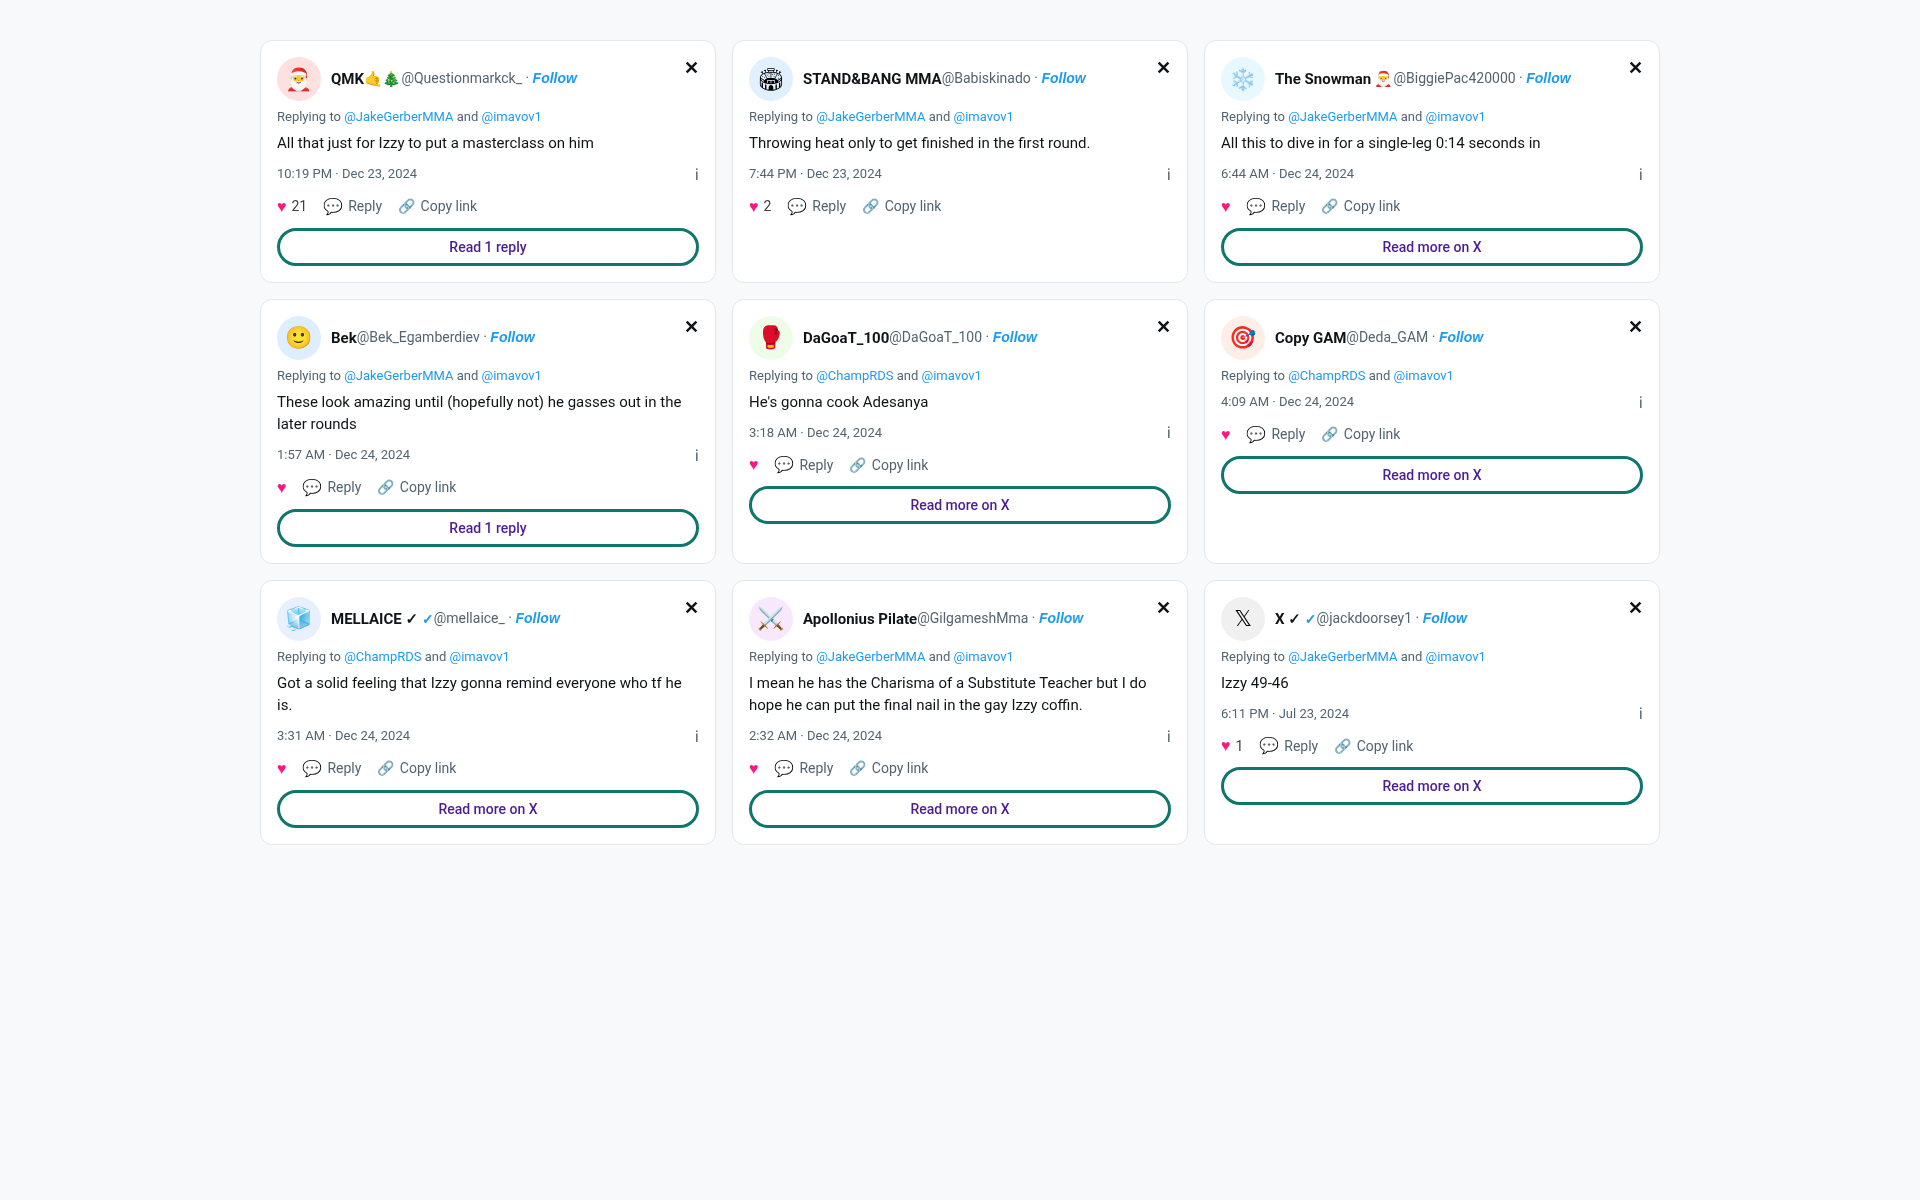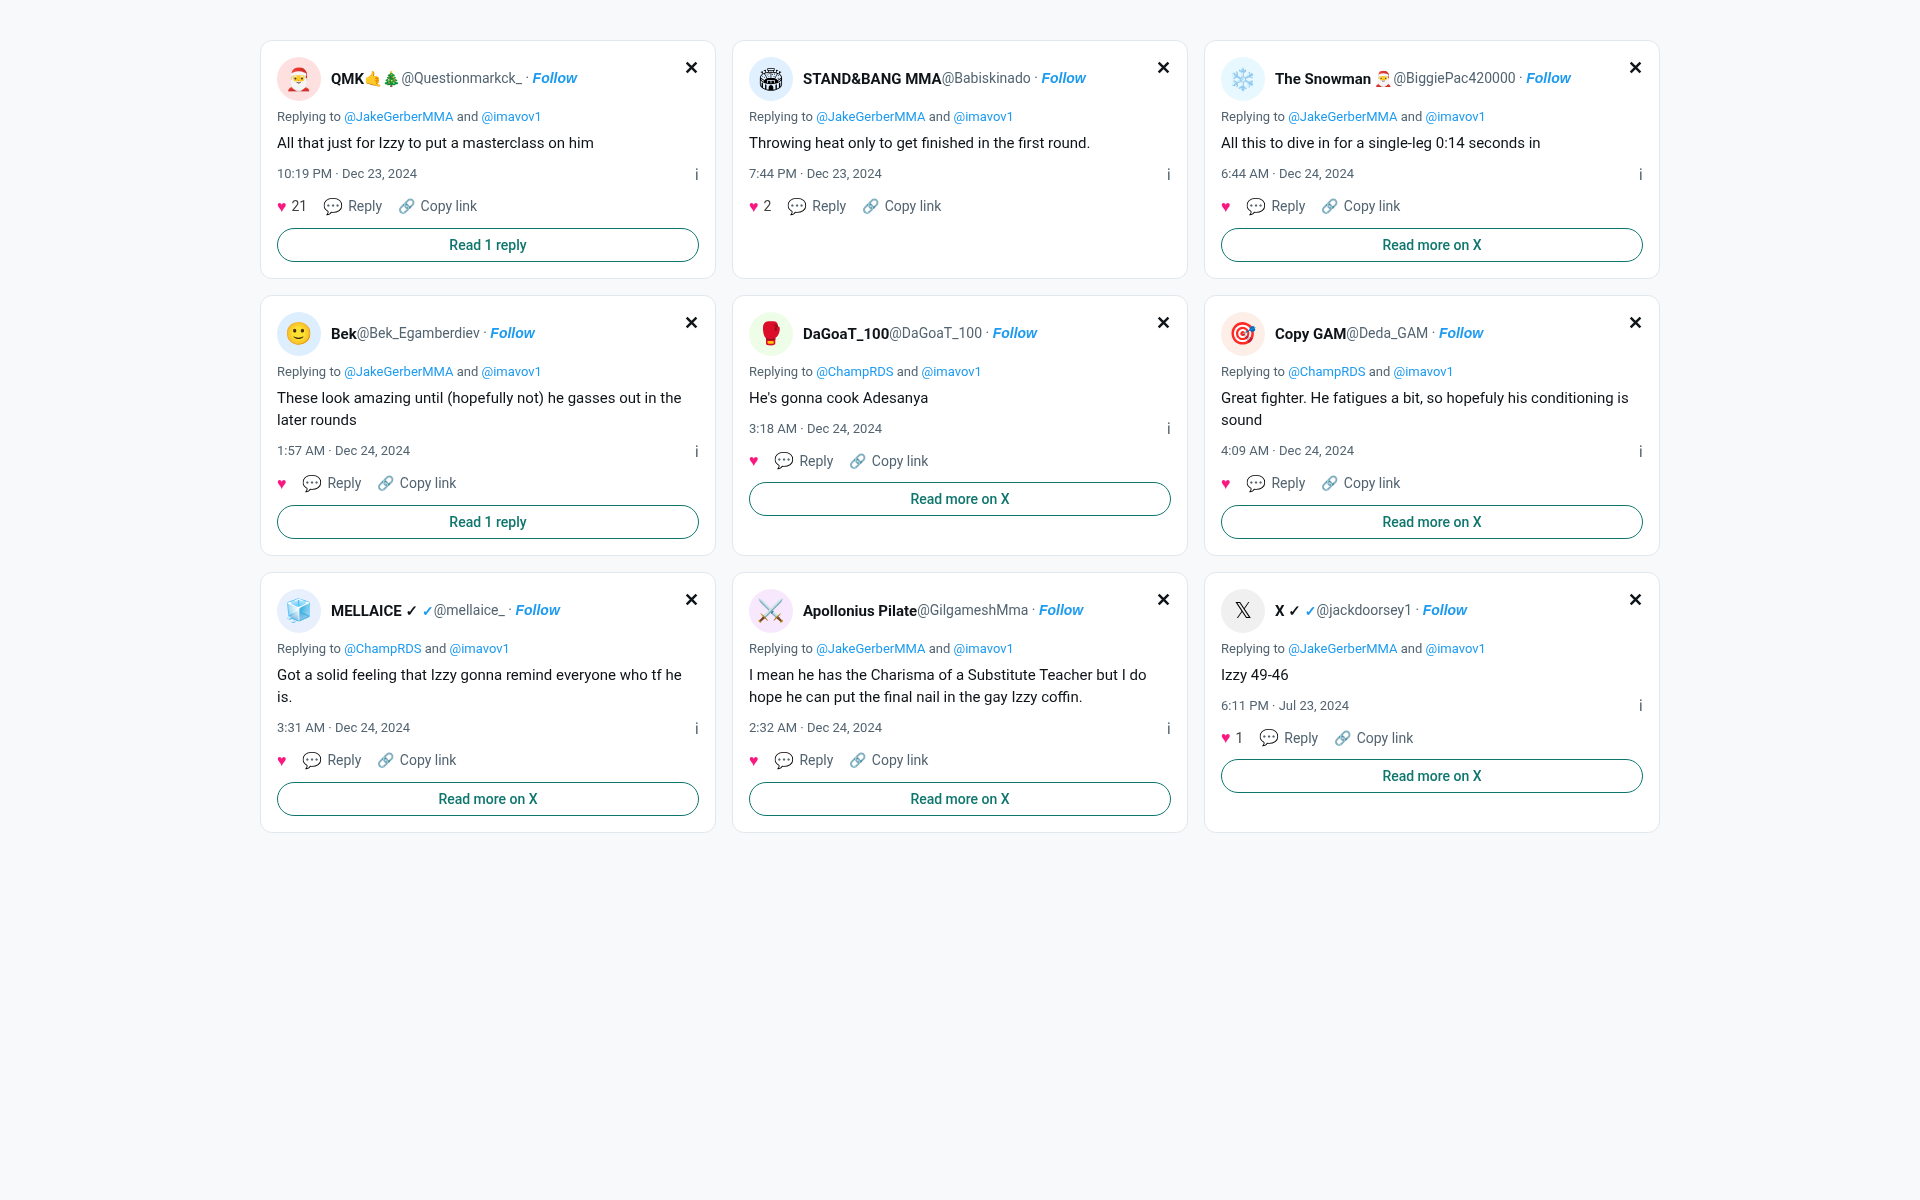--- a/index.html
+++ b/index.html
@@ -119,25 +119,25 @@
       color: #536471;
       font-family: inherit;
     }
     .action-btn .heart-icon { color: #f91880; font-size: 16px; }
     .action-btn .reply-icon { color: #1d9bf0; font-size: 16px; }
     .action-btn .link-icon { color: #536471; font-size: 14px; }
     .action-count { font-size: 14px; color: #404040; }
     .read-more-btn {
       width: 100%;
       background: none;
-      border: 1px solid #0f766e;
+      border: 3px solid #0f766e;
       border-radius: 20px;
       padding: 8px;
       font-size: 14px;
-      color: #0f766e;
+      color: #4c1d95;
       cursor: pointer;
       text-align: center;
       font-family: inherit;
       font-weight: 500;
     }
     .info-icon { color: #536471; font-size: 16px; cursor: pointer; }
   </style>
 </head>
 <body>
 
@@ -392,21 +392,20 @@
           </div>
         </div>
       </div>
       <span class="x-logo">✕</span>
     </div>
 
     <div class="replying-to">
       Replying to <span>@ChampRDS</span> and <span>@imavov1</span>
     </div>
 
-    <div class="tweet-text">Great fighter. He fatigues a bit, so hopefuly his conditioning is sound</div>
 
     <div class="tweet-meta">
       <span>4:09 AM · Dec 24, 2024</span>
       <span class="info-icon">ℹ</span>
     </div>
 
     <div class="tweet-actions">
       <button class="action-btn">
         <span class="heart-icon">♥</span>
 

